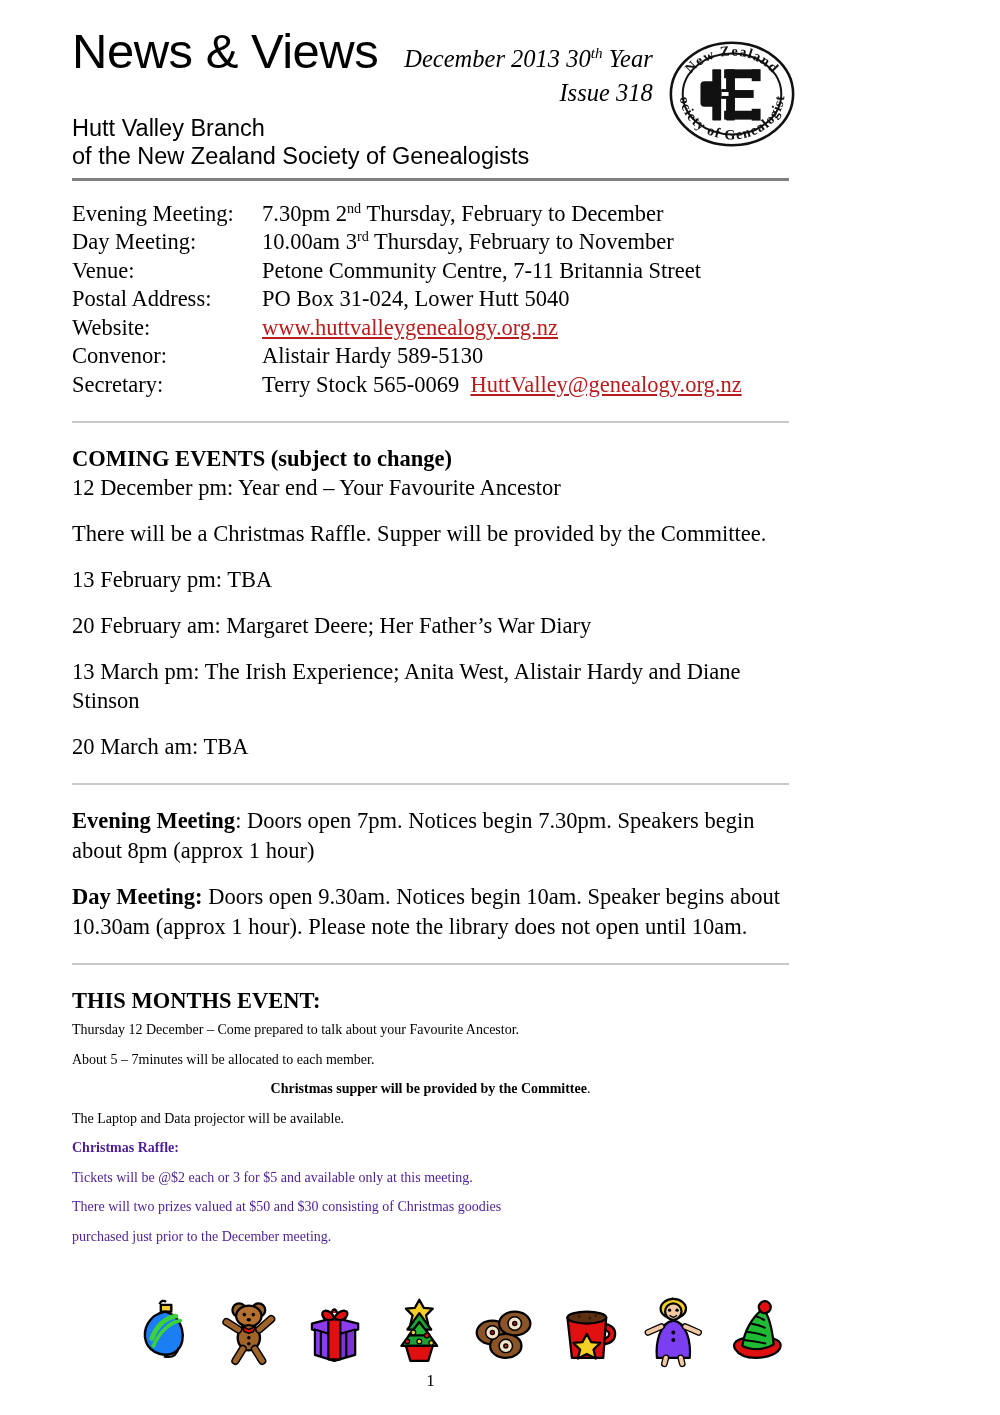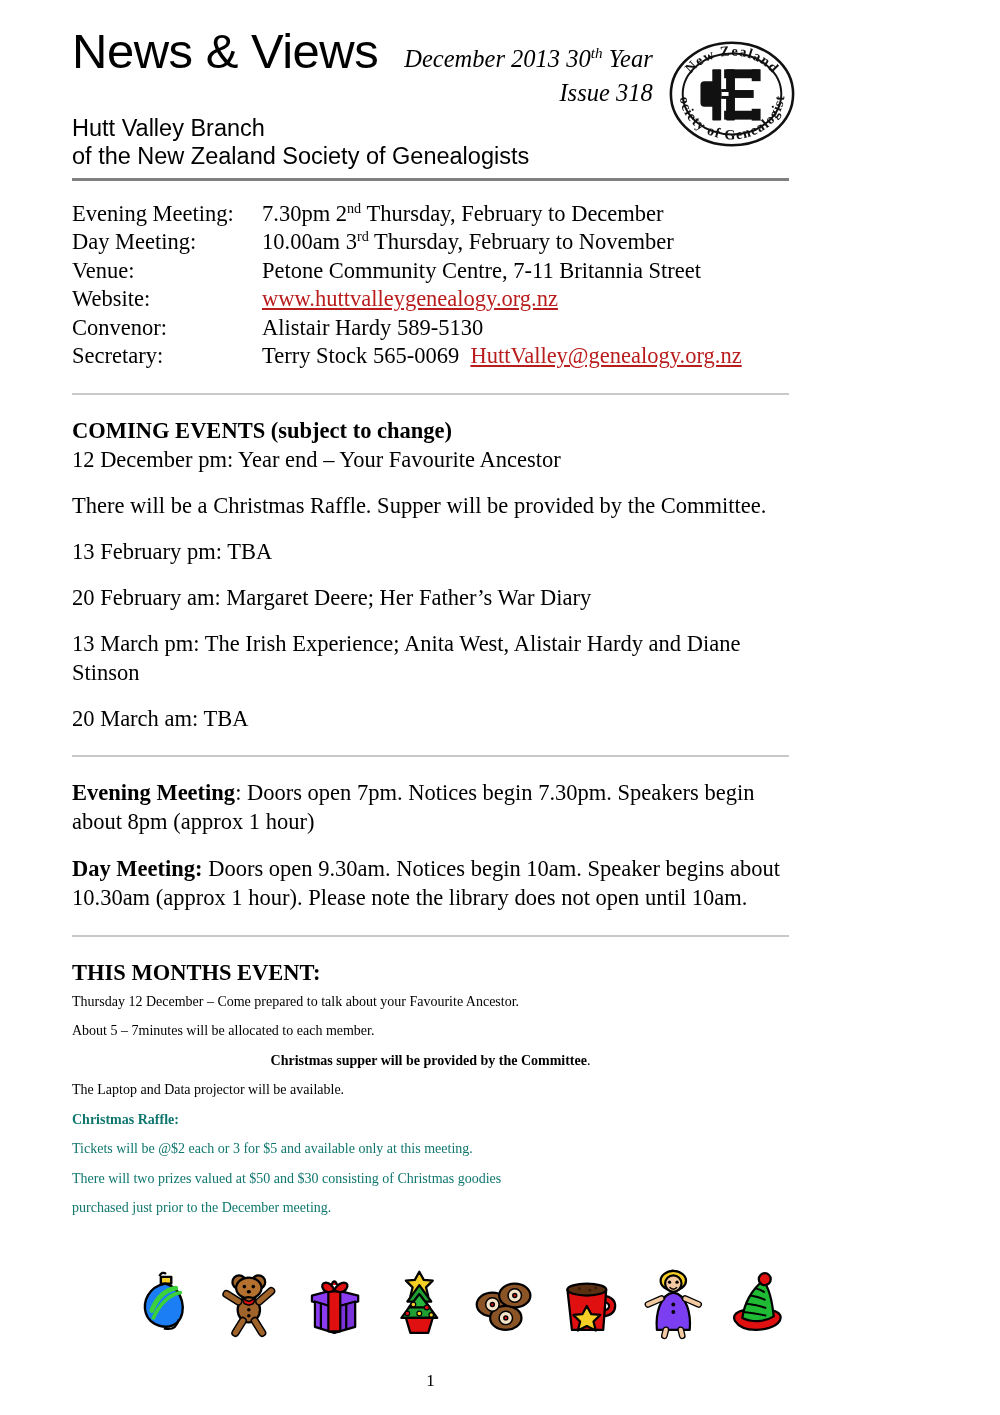--- a/index.html
+++ b/index.html
@@ -98,21 +98,21 @@
   .ev-line.spaced { margin-top: 17px; }
   .ev-tight { margin-top: 0; }
 
   .para { font-size: 22.5px; line-height: 29.5px; margin-top: 17px; }
   .para.first { margin-top: 20px; }
   .para b { font-weight: bold; }
 
   .centered { text-align: center; font-weight: bold; }
   .monthline { font-size: 14px; line-height: 29.5px; }
 
-  .red { color: #0f766e; }
+  .red { color: #4c1d95; }
 
   
   .clipart {
     margin-top: 30px;
     display: flex;
     justify-content: flex-start;
     align-items: flex-end;
     gap: 22px;
     padding-left: 62px;
     height: 96px;
@@ -185,20 +185,24 @@
       </tr>
       <tr>
         <td class="label">Day Meeting:</td>
         <td><span>10.00am 3</span><sup>rd</sup><span> Thursday, February to November</span></td>
       </tr>
       <tr>
         <td class="label">Venue:</td>
         <td>Petone Community Centre, 7-11 Britannia Street</td>
       </tr>
       <tr>
+        <td class="label">Postal Address:</td>
+        <td>PO Box 31-024, Lower Hutt 5040</td>
+      </tr>
+      <tr>
         <td class="label">Website:</td>
         <td><a class="link" href="#">www.huttvalleygenealogy.org.nz</a> </td>
       </tr>
       <tr>
         <td class="label">Convenor:</td>
         <td>Alistair Hardy 589-5130</td>
       </tr>
       <tr>
         <td class="label">Secretary:</td>
         <td><span>Terry Stock 565-0069</span>&nbsp;&nbsp;<a class="link" href="#">HuttValley@genealogy.org.nz</a></td>

